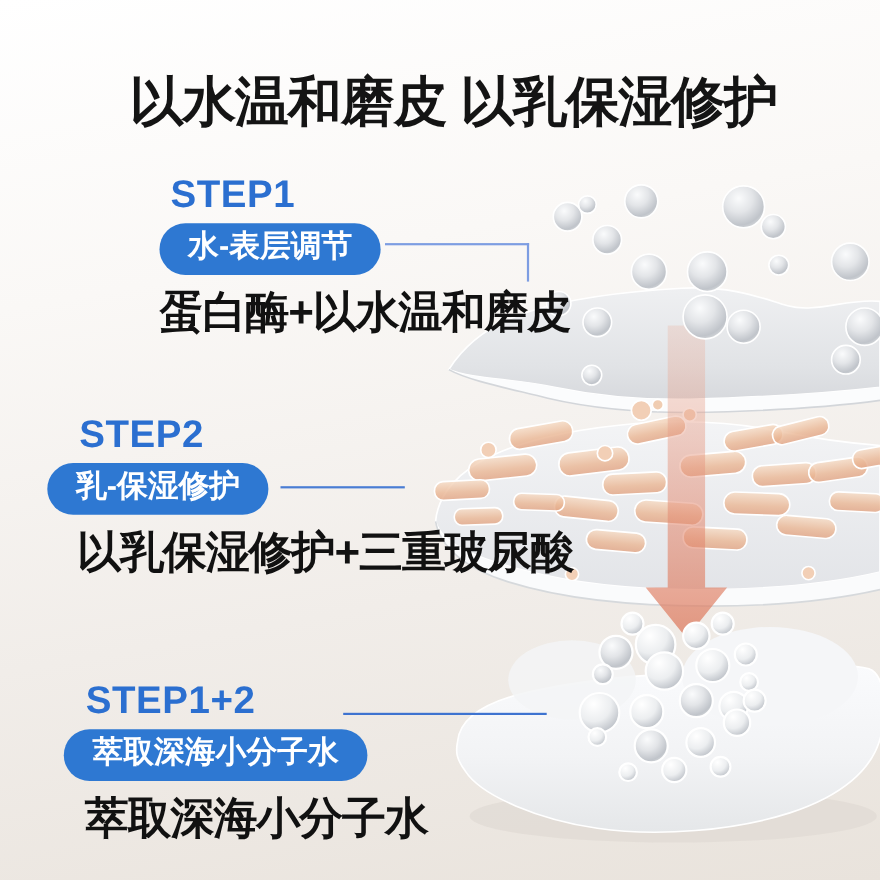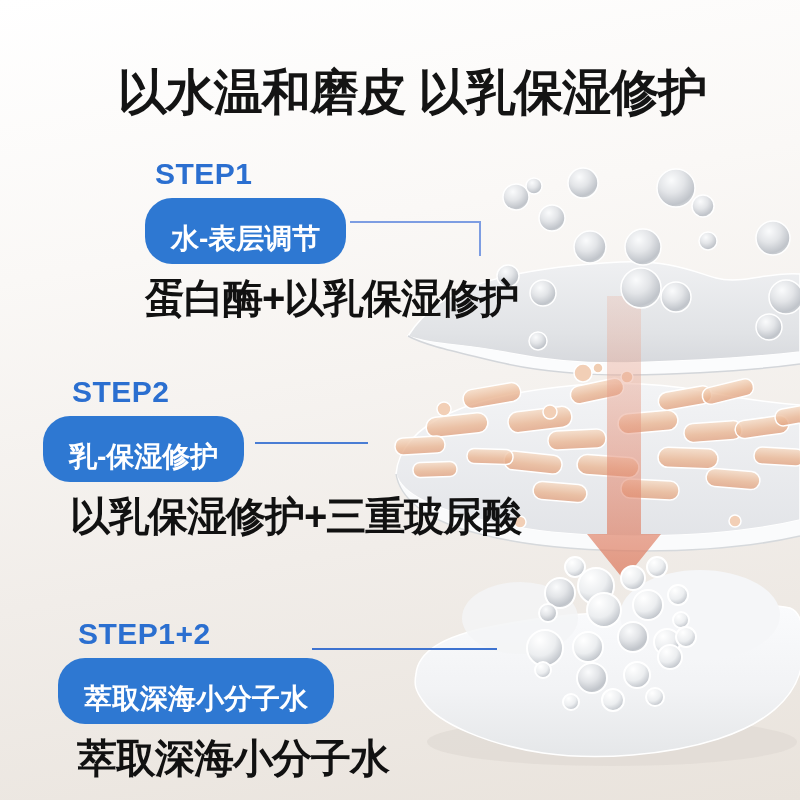--- a/index.html
+++ b/index.html
@@ -11,28 +11,28 @@
   .art{position:absolute;left:0;top:0;width:800px;height:800px;}
   .title{
     position:absolute;top:48px;left:0;width:100%;margin:12px;
     text-align:center;font-size:49px;font-weight:bold;color:#141414;
     letter-spacing:-1px;white-space:nowrap;
   }
   .step{position:absolute;}
   #sec1{left:145px;top:158px;}
   #sec2{left:43px;top:376px;}
   #sec3{left:58px;top:618px;}
-  .step-label{font-size:30px;font-weight:bold;color:#2b6fd0;letter-spacing:.5px;line-height:1.06;}
+  .step-label{font-size:35px;font-weight:bold;color:#2b6fd0;letter-spacing:.5px;line-height:1.06;}
   #sec1 .step-label{margin-left:10px;}
   #sec2 .step-label{margin-left:29px;}
   #sec3 .step-label{margin-left:20px;}
   .pill{
     display:inline-block;margin-top:8px;background:#2e78d2;color:#ffffff;
     font-size:28px;font-weight:bold;line-height:1.2;
-    padding:24px 26px 9px;border-radius:27px;white-space:nowrap;
+    padding:4px 26px 9px;border-radius:27px;white-space:nowrap;
   }
   .ingredient{margin-top:12px;font-size:40px;font-weight:bold;color:#111111;letter-spacing:-1px;white-space:nowrap;line-height:1.1;}
   #sec2 .ingredient{margin-left:27px;}
   #sec3 .ingredient{margin-left:19px;}
   .connector{position:absolute;}
   #conn1-h{left:350px;top:221px;width:131px;height:2px;background:#7d9de2;}
   #conn1-v{left:479px;top:221px;width:2px;height:35px;background:#7d9de2;}
   #conn2{left:255px;top:442px;width:113px;height:2px;background:#4a7dd4;}
   #conn3{left:312px;top:648px;width:185px;height:2px;background:#3e73d0;}
 </style>
@@ -178,21 +178,21 @@
       <circle cx="655" cy="697" r="9"></circle>
       <circle cx="571" cy="702" r="8"></circle>
     </g>
   </svg>
 
   <h1 class="title">以水温和磨皮 以乳保湿修护</h1>
 
   <section class="step" id="sec1">
     <div class="step-label">STEP1</div>
     <div class="pill">水-表层调节</div>
-    <div class="ingredient">蛋白酶+以乳保湿修护</div>
+    <div class="ingredient">蛋白酶+以水温和磨皮</div>
   </section>
 
   <section class="step" id="sec2">
     <div class="step-label">STEP2</div>
     <div class="pill">乳-保湿修护</div>
     <div class="ingredient">以乳保湿修护+三重玻尿酸</div>
   </section>
 
   <section class="step" id="sec3">
     <div class="step-label">STEP1+2</div>

